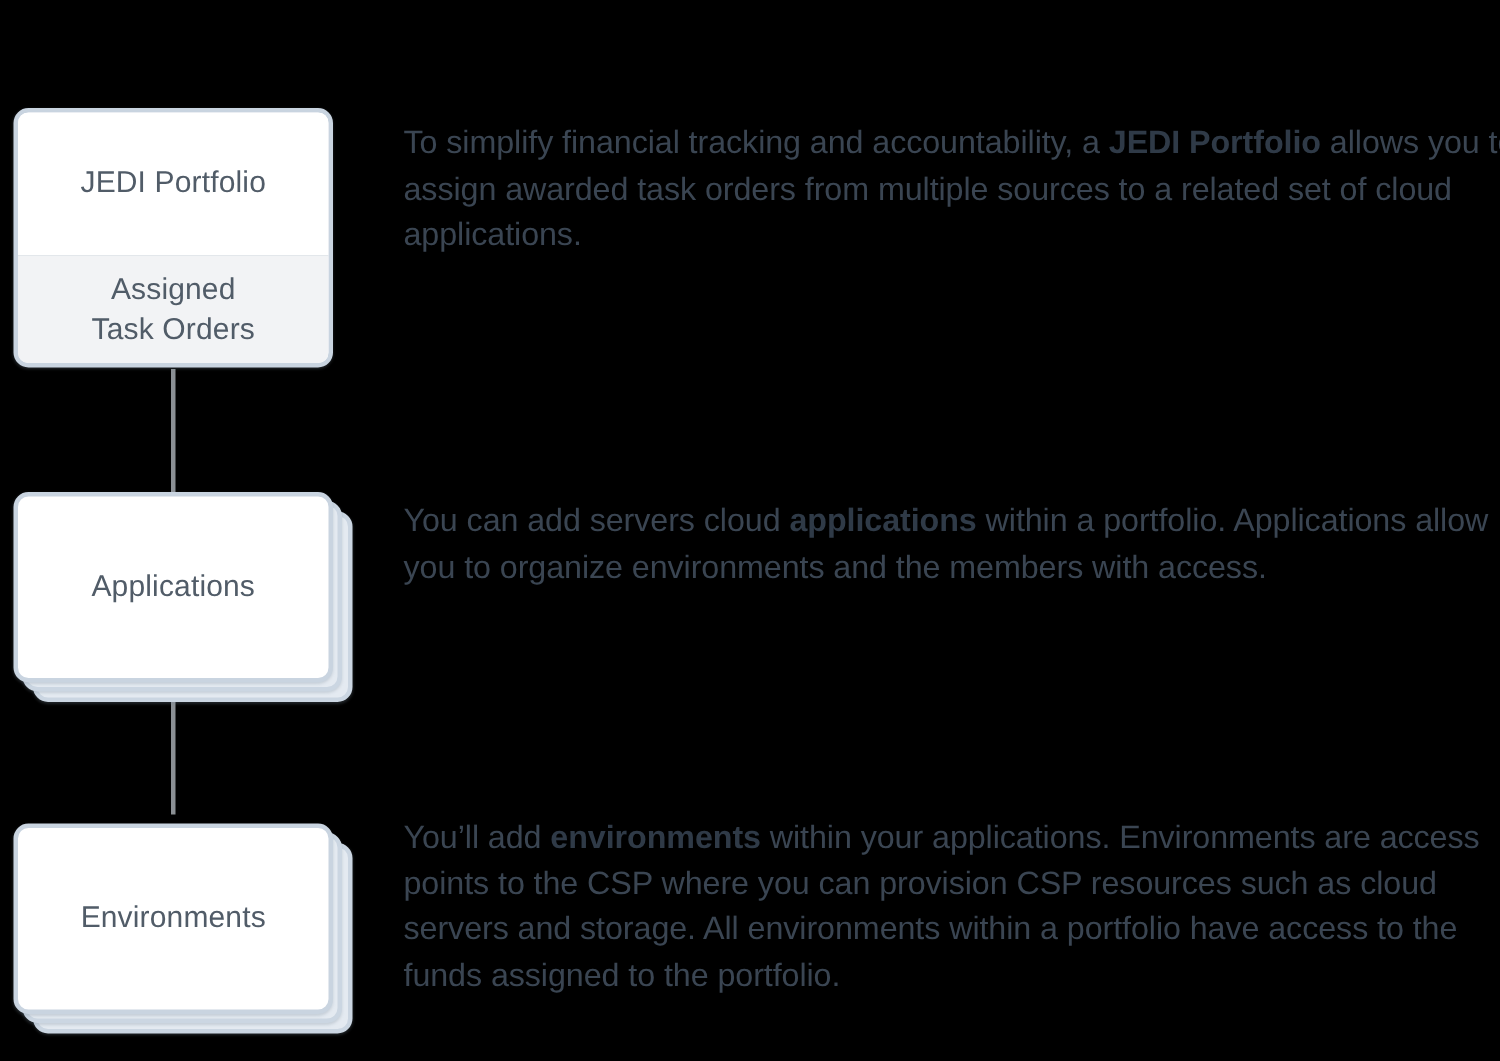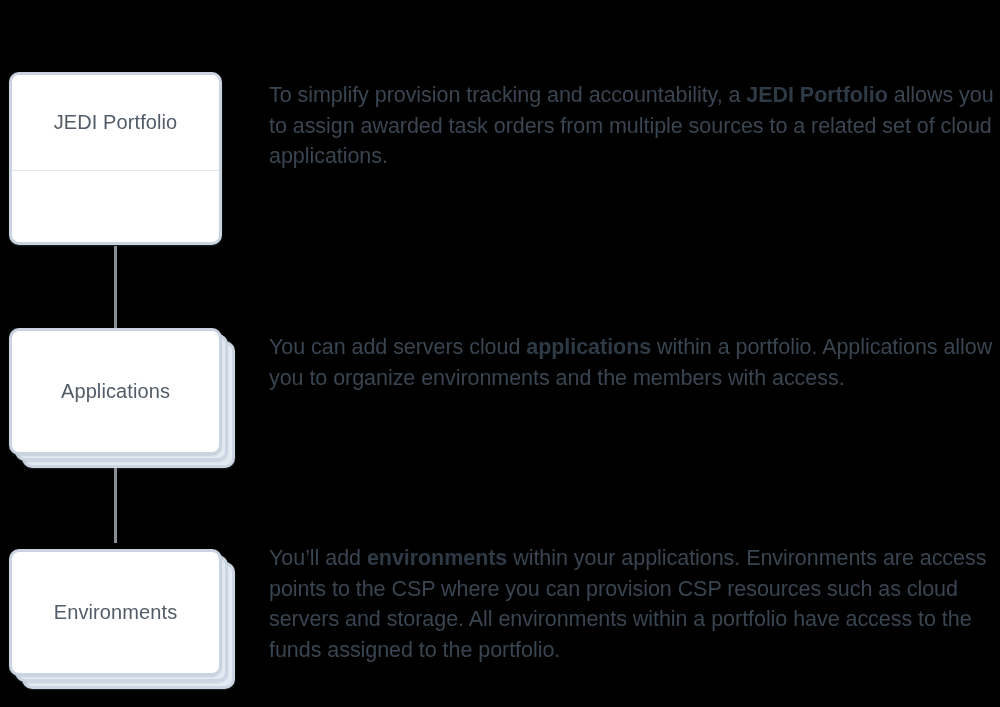--- a/index.html
+++ b/index.html
@@ -151,41 +151,45 @@
 
   <div class="connector connector-1"></div>
   <div class="connector connector-2"></div>
 
   <div class="stack" id="portfolio-card">
     <div class="card-layer layer-1">
       <div class="portfolio-top">
         <span class="card-label">JEDI Portfolio</span>
       </div>
       <div class="portfolio-divider"></div>
+      <div class="portfolio-bottom">
+        <span class="card-label">Assigned
+Task Orders</span>
+      </div>
     </div>
   </div>
 
   <div class="stack" id="applications-stack">
     <div class="card-layer behind layer-3"></div>
     <div class="card-layer behind layer-2"></div>
     <div class="card-layer layer-1">
       <span class="card-label">Applications</span>
     </div>
   </div>
 
   <div class="stack" id="environments-stack">
     <div class="card-layer behind layer-3"></div>
     <div class="card-layer behind layer-2"></div>
     <div class="card-layer layer-1">
       <span class="card-label">Environments</span>
     </div>
   </div>
 
   <div class="paragraph" id="paragraph-portfolio">
-    <span>To simplify provision tracking and accountability, a </span><b>JEDI Portfolio</b><span> allows you to assign awarded task orders from multiple sources to a related set of cloud applications.</span>
+    <span>To simplify financial tracking and accountability, a </span><b>JEDI Portfolio</b><span> allows you to assign awarded task orders from multiple sources to a related set of cloud applications.</span>
   </div>
 
   <div class="paragraph" id="paragraph-applications">
     <span>You can add servers cloud </span><b>applications</b><span> within a portfolio. Applications allow you to organize environments and the members with access.</span>
   </div>
 
   <div class="paragraph" id="paragraph-environments">
     <span>You’ll add </span><b>environments</b><span> within your applications. Environments are access points to the CSP where you can provision CSP resources such as cloud servers and storage. All environments within a portfolio have access to the funds assigned to the portfolio.</span>
   </div>
 

